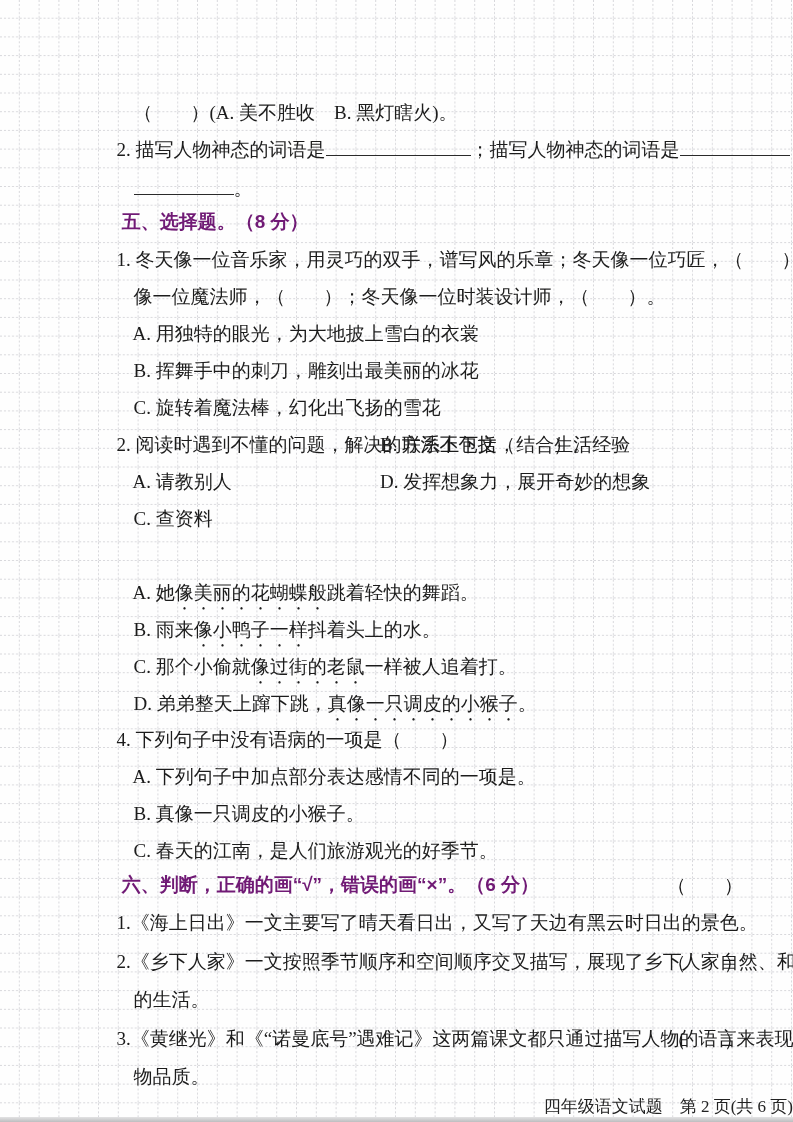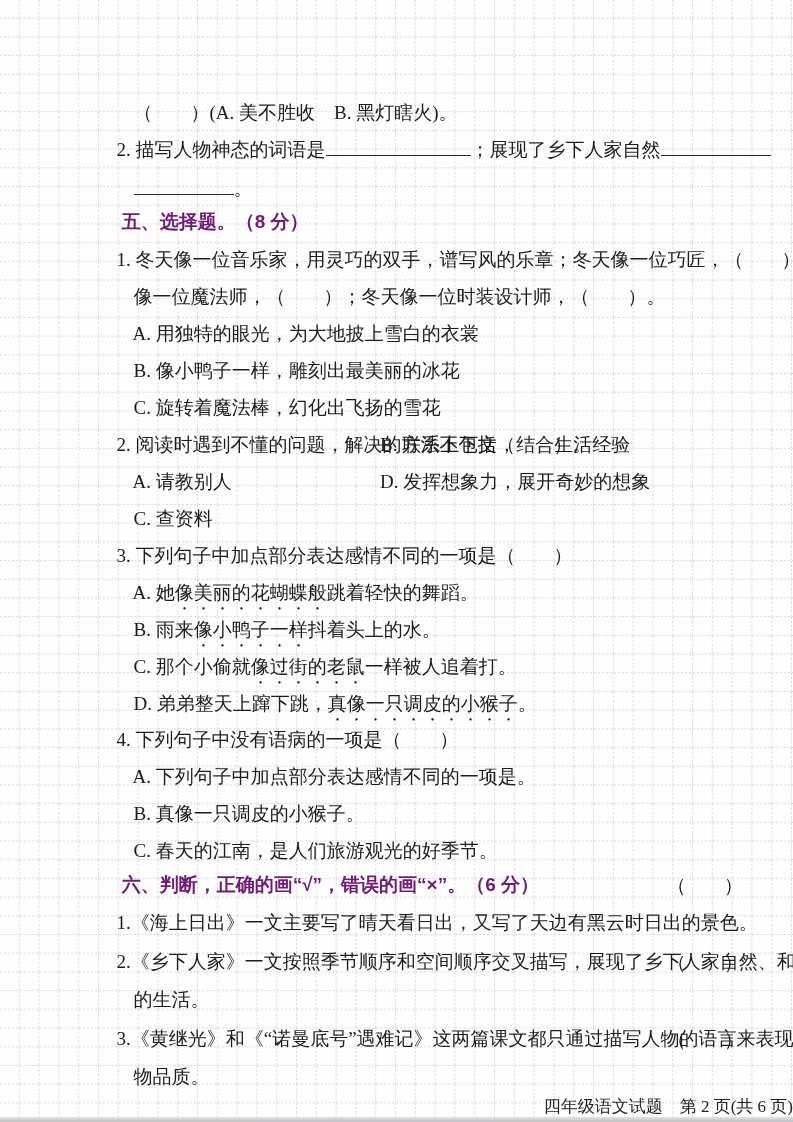--- a/index.html
+++ b/index.html
@@ -64,61 +64,58 @@
     <rect width="793" height="1122" fill="url(#gridp)"></rect>
   </svg>
 
   <div class="content">
 
     <div class="line pl105" style="top:57px">
       <span>（　　）(A. 美不胜收　B. 黑灯瞎火)。</span>
     </div>
 
     <div class="line pl88" style="top:94px">
-      <span>2. 描写人物神态的词语是</span><span class="blank w145"></span><span>；展现了乡下人家自然</span><span class="blank w110"></span>
+      <span>2. 描写人物神态的词语是</span><span class="blank w145"></span><span>；描写人物神态的词语是</span><span class="blank w110"></span>
     </div>
     <div class="line pl105" style="top:133px">
       <span class="blank w100"></span><span>。</span>
     </div>
 
     <div class="line pl63 heading" style="top:166px">
       <span>五、选择题。（8 分）</span>
     </div>
 
     <div class="line pl88" style="top:204px">
       <span>1. 冬天像一位音乐家，用灵巧的双手，谱写风的乐章；冬天像一位巧匠，（　　）；冬天</span>
     </div>
     <div class="line pl105" style="top:241px">
       <span>像一位魔法师，（　　）；冬天像一位时装设计师，（　　）。</span>
     </div>
     <div class="line pl105" style="top:278px">
       <span>A. 用独特的眼光，为大地披上雪白的衣裳</span>
     </div>
     <div class="line pl105" style="top:315px">
-      <span>B. 像小鸭子一样，雕刻出最美丽的冰花</span>
+      <span>B. 挥舞手中的刺刀，雕刻出最美丽的冰花</span>
     </div>
     <div class="line pl105" style="top:352px">
       <span>C. 旋转着魔法棒，幻化出飞扬的雪花</span>
     </div>
 
     <div class="line pl88" style="top:389px">
       <span>2. 阅读时遇到不懂的问题，解决的方法不包括（　　）。</span>
     </div>
     <div class="line pl105" style="top:426px">
       <span>A. 请教别人</span>
       <span class="col-b">B. 联系上下文，结合生活经验</span>
     </div>
     <div class="line pl105" style="top:463px">
       <span>C. 查资料</span>
       <span class="col-b">D. 发挥想象力，展开奇妙的想象</span>
     </div>
 
-    <div class="line pl88" style="top:500px">
-      <span>3. 下列句子中加点部分表达感情不同的一项是（　　）</span>
-    </div>
     <div class="line pl105" style="top:537px">
       <span>A. 她</span><span class="em-dots">像美丽的花蝴蝶般</span><span>跳着轻快的舞蹈。</span>
     </div>
     <div class="line pl105" style="top:574px">
       <span>B. 雨来</span><span class="em-dots">像小鸭子一样</span><span>抖着头上的水。</span>
     </div>
     <div class="line pl105" style="top:611px">
       <span>C. 那个小偷就</span><span class="em-dots">像过街的老鼠</span><span>一样被人追着打。</span>
     </div>
     <div class="line pl105" style="top:648px">

